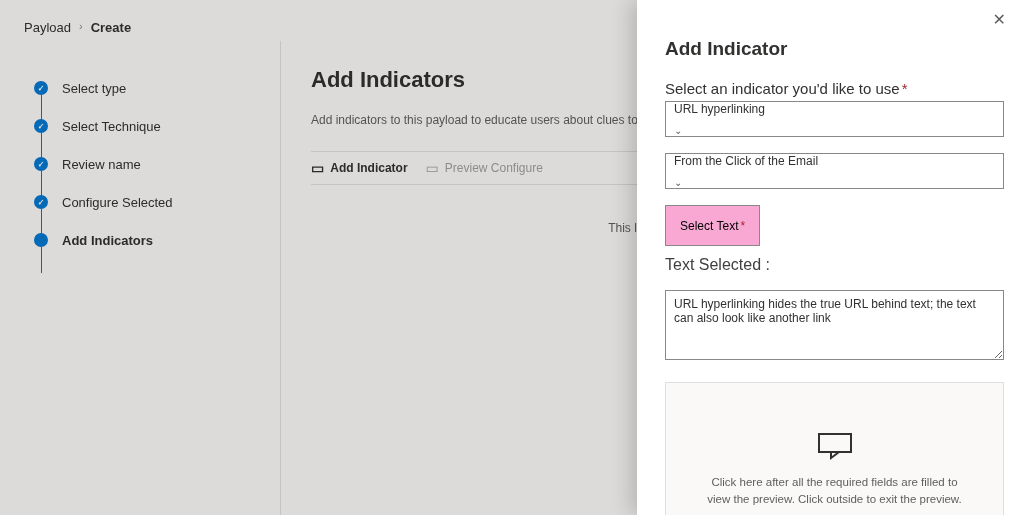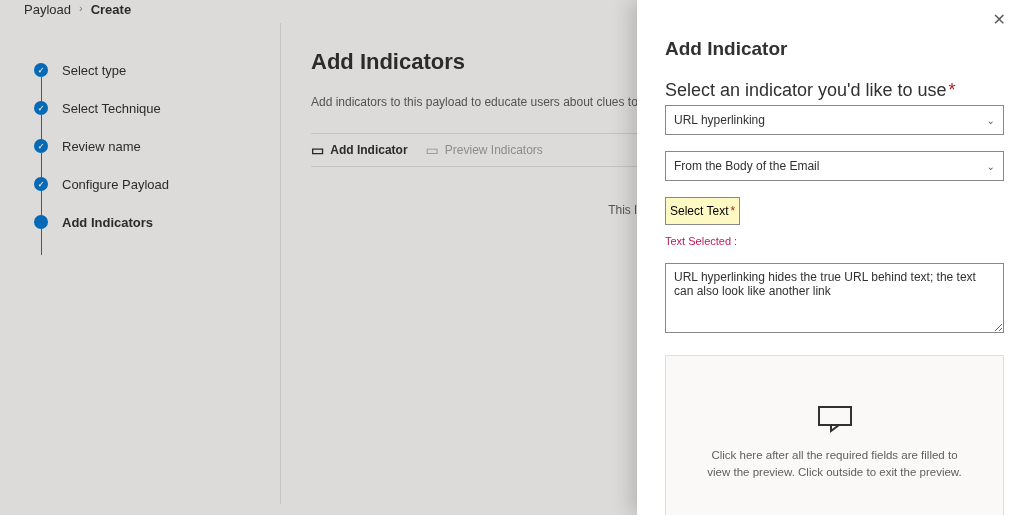--- a/index.html
+++ b/index.html
@@ -6,21 +6,21 @@
   html, body { width: 1024px; height: 515px; overflow: hidden; background: #fff; }
 
   
   .page {
     position: absolute; inset: 0;
     background: #faf9f8;
     filter: brightness(0.88) grayscale(0.05);
   }
   .breadcrumb {
     display: flex; align-items: flex-start; gap: 8px;
-    padding: 2px 24px 6px;
+    padding: 20px 24px 6px;
     font-size: 13px; color: #323130;
   }
   .breadcrumb .chev { color: #888; font-size: 11px; }
   .breadcrumb .current { font-weight: 700; }
 
   .page-body { display: flex; height: calc(100% - 34px); }
 
   .wizard {
     width: 280px; padding: 28px 20px 0 34px;
     position: relative;
@@ -82,38 +82,38 @@
   .panel-scroll::-webkit-scrollbar-thumb { background: #c8c6c4; border-radius: 6px; }
   .panel-scroll::-webkit-scrollbar-track { background: #f3f2f1; }
 
   .close-x {
     position: absolute; top: 12px; right: 18px; font-size: 16px; color: #605e5c;
     cursor: pointer; background: none; border: none; line-height: 1;
   }
 
   .panel h2 { font-size: 19px; font-weight: 700; color: #323130; margin: 24px 0 20px; }
 
-  .field-label { font-size: 18px; color: #323130; margin-bottom: 4px; display: block; }
+  .field-label { font-size: 15px; color: #323130; margin-bottom: 4px; display: block; }
   .field-label .req { color: #a4262c; margin-left: 2px; }
 
   .dropdown {
-    width: 100%; height: 30px; border: 1px solid #8a8886;
-    display: flex; align-items: center; justify-content: space-between;
+    width: 100%; height: 36px; border: 1px solid #8a8886;
+    display: flex; justify-content: space-between;
     padding: 0 8px; font-size: 12px; color: #323130; background: #fff;
-    margin-bottom: 16px; cursor: pointer;
+    margin-bottom: 16px; cursor: pointer; flex-direction: column;
   }
   .dropdown .caret { font-size: 10px; color: #605e5c; }
 
   .select-text-btn {
     display: inline-block;
-    border: 1px solid #8a8886; background: #fef9c3;
-    height: 28px; padding: 0 4px; font-size: 12px;
+    border: 1px solid #8a8886; background: #f9a8d4;
+    height: 41px; padding: 0 14px; font-size: 12px;
     cursor: pointer;
   }
-  .text-selected { font-size: 11px; color: #be185d; margin: 10px 0 16px; }
+  .text-selected { font-size: 16px; color: #404040; margin: 10px 0 16px; }
 
   .textarea {
     width: 100%; height: 70px; border: 1px solid #8a8886; resize: both;
     font-size: 12px; padding: 6px 8px; color: #323130; font-family: inherit;
     margin-bottom: 18px;
   }
 
   .preview-box {
     border: 1px solid #e1dfdd; background: #faf9f8;
     height: 175px;
@@ -152,42 +152,42 @@
         <span class="label">Select Technique</span>
         <span class="connector"></span>
       </div>
       <div class="step">
         <span class="dot">✓</span>
         <span class="label">Review name</span>
         <span class="connector"></span>
       </div>
       <div class="step">
         <span class="dot">✓</span>
-        <span class="label">Configure Payload</span>
+        <span class="label">Configure Selected</span>
         <span class="connector"></span>
       </div>
       <div class="step current">
         <span class="dot"></span>
         <span class="label">Add Indicators</span>
         <span class="connector pending-before"></span>
       </div>
     </div>
 
     <div class="main">
       <h1>Add Indicators</h1>
       <p class="desc">Add indicators to this payload to educate users about clues to look for to verify to use as an indicator.</p>
 
       <div class="toolbar">
         <div class="tool-btn active">
           <span class="glyph">▭</span>
           <span>Add Indicator</span>
         </div>
         <div class="tool-btn disabled">
           <span class="glyph">▭</span>
-          <span>Preview Indicators</span>
+          <span>Preview Configure</span>
         </div>
       </div>
 
       <div class="empty-msg">This list is empty</div>
     </div>
 
   </div>
 </div>
 
 <div class="panel">
@@ -200,21 +200,21 @@
 
     <label class="field-label">
       <span>Select an indicator you'd like to use</span><span class="req">*</span>
     </label>
     <div class="dropdown">
       <span>URL hyperlinking</span>
       <span class="caret">⌄</span>
     </div>
 
     <div class="dropdown">
-      <span>From the Body of the Email</span>
+      <span>From the Click of the Email</span>
       <span class="caret">⌄</span>
     </div>
 
     <button class="select-text-btn">
       <span>Select Text</span><span class="req" style="color:#a4262c;margin-left:2px">*</span>
     </button>
     <div class="text-selected">Text Selected :</div>
 
     <textarea class="textarea" style="">URL hyperlinking hides the true URL behind text; the text can also look like another link</textarea>
 

